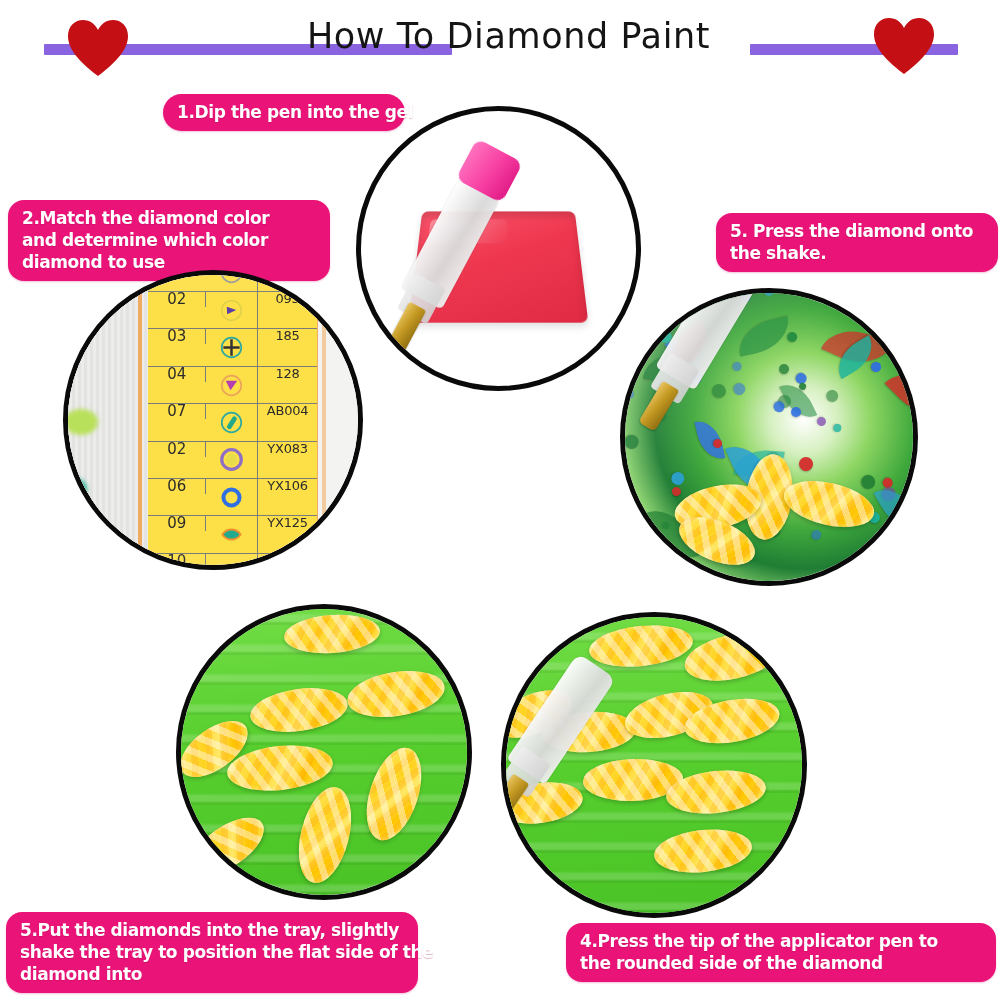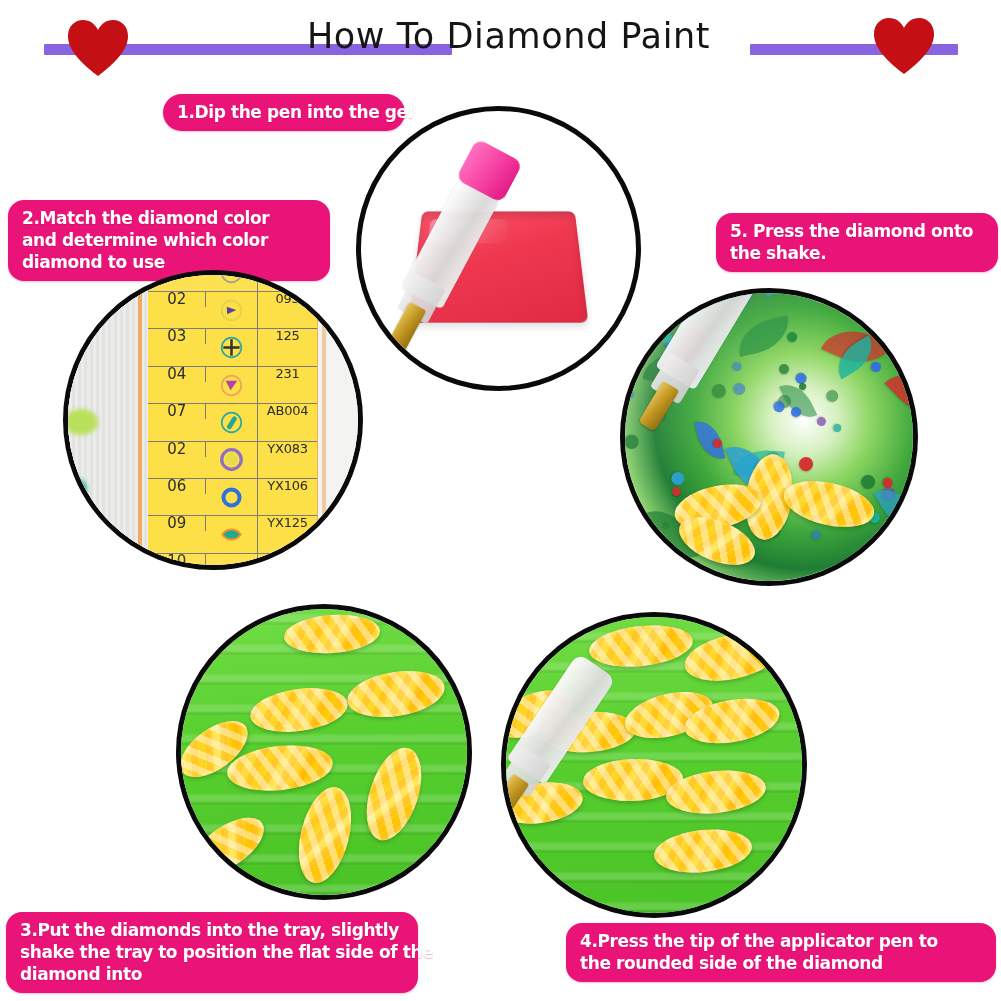--- a/index.html
+++ b/index.html
@@ -252,31 +252,31 @@
             <div class="tc-code">093</div>
           </div>
           <div class="trow">
             <div class="tc-num">03</div>
             <div class="tc-sym">
               <svg class="sym" viewBox="0 0 24 24">
                 <circle cx="12" cy="12" r="10.2" fill="none" stroke="#2fa9a0" stroke-width="1.8"></circle>
                 <path d="M12 3.5 V20.5 M3.5 12 H20.5" stroke="#333333" stroke-width="2.6" stroke-linecap="butt"></path>
               </svg>
             </div>
-            <div class="tc-code">125</div>
+            <div class="tc-code">185</div>
           </div>
           <div class="trow">
             <div class="tc-num">04</div>
             <div class="tc-sym">
               <svg class="sym" viewBox="0 0 24 24">
                 <circle cx="12" cy="12" r="10.2" fill="none" stroke="#eba55a" stroke-width="1.8"></circle>
                 <path d="M6 7 H18 L11 17 Z" fill="#b53fb0"></path>
               </svg>
             </div>
-            <div class="tc-code">231</div>
+            <div class="tc-code">128</div>
           </div>
           <div class="trow">
             <div class="tc-num">07</div>
             <div class="tc-sym">
               <svg class="sym" viewBox="0 0 24 24">
                 <circle cx="12" cy="12" r="10.2" fill="none" stroke="#2fa9a0" stroke-width="1.8"></circle>
                 <rect x="10" y="4.5" width="5" height="15" rx="2.5" fill="#22a98a" transform="rotate(32 12 12)"></rect>
               </svg>
             </div>
             <div class="tc-code">AB004</div>
@@ -408,21 +408,21 @@
       <div class="gem m" style="left:58%;top:22%;width:98px;height:44px;transform:rotate(-9deg);"></div>
       <div class="gem m" style="left:-2%;top:42%;width:78px;height:40px;transform:rotate(-36deg);"></div>
       <div class="gem m" style="left:16%;top:48%;width:106px;height:44px;transform:rotate(-6deg);"></div>
       <div class="gem m" style="left:42%;top:62%;width:48px;height:98px;transform:rotate(14deg);"></div>
       <div class="gem m" style="left:66%;top:48%;width:48px;height:96px;transform:rotate(18deg);"></div>
       <div class="gem m" style="left:2%;top:76%;width:82px;height:40px;transform:rotate(-34deg);"></div>
     </div>
   </div>
 
   <div class="label" id="label-3">
-    <span>3.Put the diamonds into the tray, slightly</span>
+    <span>5.Put the diamonds into the tray, slightly</span>
     <span>shake the tray to position the flat side of the</span>
     <span>diamond into</span>
   </div>
 
   <div class="circle" id="circle-4">
     <div class="ph">
       <div class="tray"></div>
       <div class="gem m" style="left:28%;top:3%;width:104px;height:40px;transform:rotate(-6deg);"></div>
       <div class="gem m" style="left:60%;top:6%;width:96px;height:44px;transform:rotate(-12deg);"></div>
       <div class="gem m" style="left:-4%;top:26%;width:80px;height:40px;transform:rotate(-22deg);"></div>

